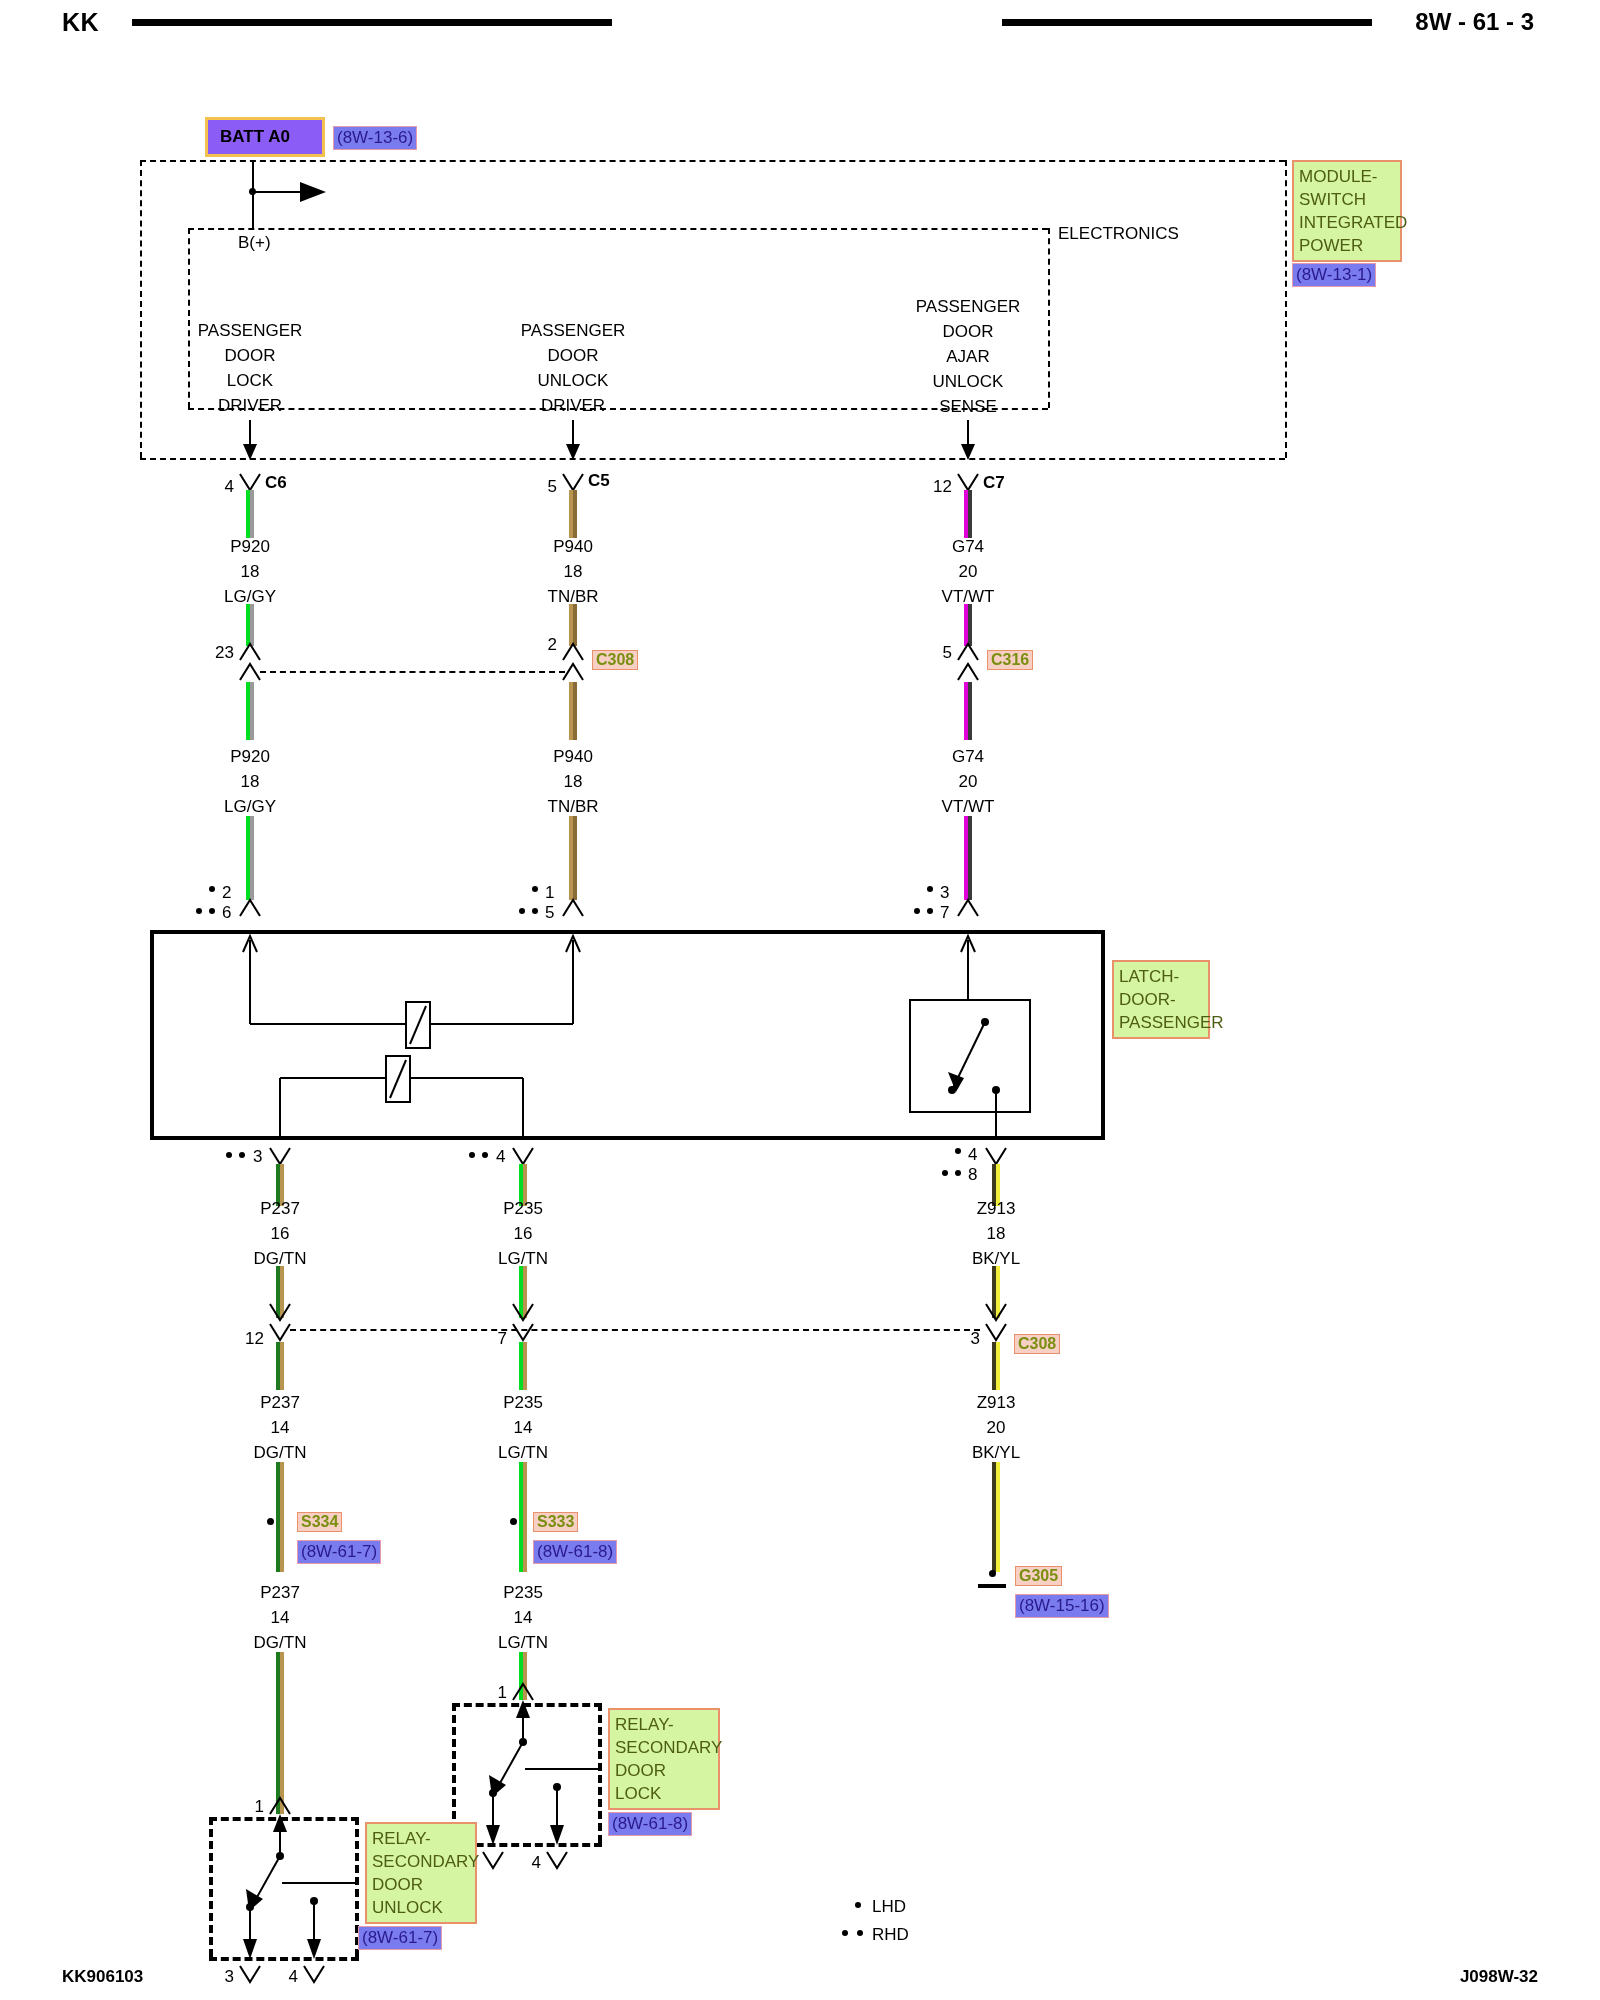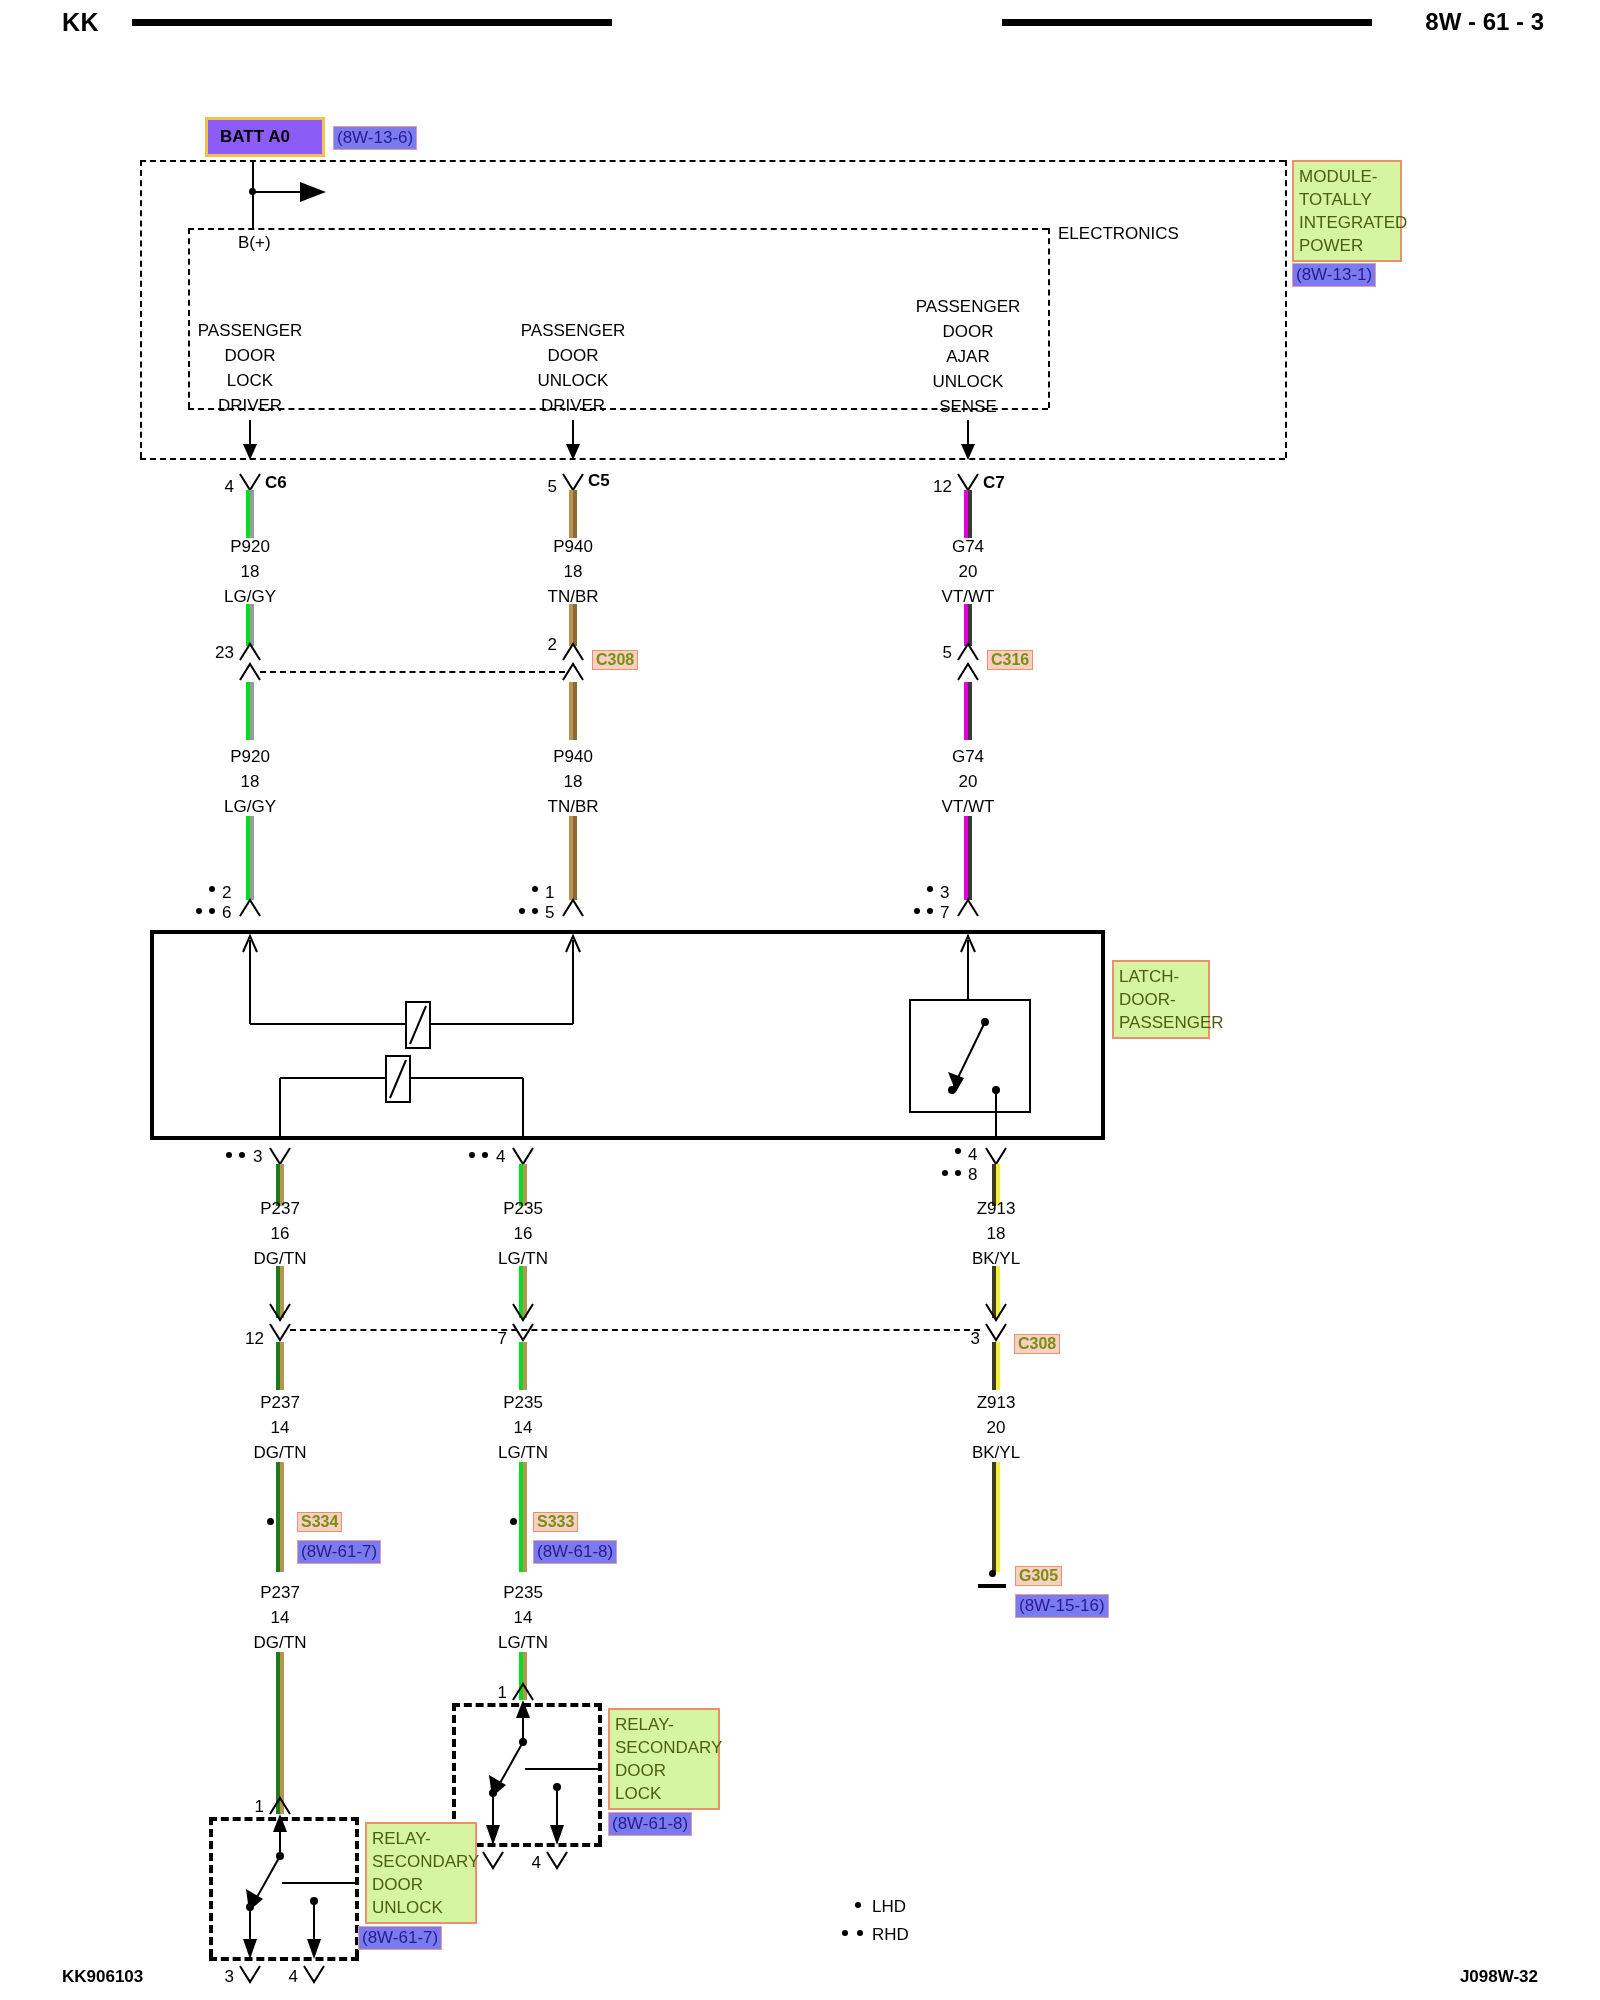--- a/index.html
+++ b/index.html
@@ -3,21 +3,21 @@
 <meta charset="utf-8">
 <style>
   html,body{margin:0;padding:0;background:#fff;}
   body{width:1600px;height:2000px;position:relative;font-family:"Liberation Sans",sans-serif;color:#000;overflow:hidden;}
   
   #header{position:absolute;left:0;top:0;width:1600px;height:60px;}
   #hdr-kk{position:absolute;left:62px;top:8px;font-size:25px;font-weight:bold;letter-spacing:.5px;}
   #hdr-rule-left{position:absolute;left:132px;top:19px;width:480px;height:7px;background:#000;}
   #hdr-title{position:absolute;left:0;top:8px;width:1600px;text-align:center;font-size:23px;font-weight:bold;letter-spacing:.3px;}
   #hdr-rule-right{position:absolute;left:1002px;top:19px;width:370px;height:7px;background:#000;}
-  #hdr-page{position:absolute;right:56px;top:8px;font-size:24px;font-weight:bold;}
+  #hdr-page{position:absolute;right:66px;top:8px;font-size:24px;font-weight:bold;}
   
   #ftr-left{position:absolute;left:62px;top:1967px;font-size:17px;font-weight:bold;}
   #ftr-right{position:absolute;right:62px;top:1967px;font-size:17px;font-weight:bold;}
   
   .t{position:absolute;font-size:17px;white-space:nowrap;line-height:1;}
   .t.c{transform:translateX(-50%);}
   .t.r{transform:translateX(-100%);}
   .t.b{font-weight:bold;}
   
   .battbox{position:absolute;border:3px solid #f2c14e;background:#8b5cf6;box-sizing:border-box;}
@@ -71,21 +71,21 @@
 <div class="vline" style="left:252px;top:160px;height:68px;"></div>
 <div class="dot" style="left:249px;top:188px;"></div>
 <div class="hline" style="left:252px;top:191px;width:50px;"></div>
 <svg class="ov">
   <polygon points="300,182 326,192 300,202" fill="#000"></polygon>
 </svg>
 <div class="t" style="left:238px;top:234px;">B(+)</div>
 
 <div class="compbox" style="left:1292px;top:160px;width:110px;">
   <div>MODULE-</div>
-  <div>TOTALLY</div>
+  <div>SWITCH</div>
   <div>INTEGRATED</div>
   <div>POWER</div>
 </div>
 <div class="refbox" style="left:1292px;top:263px;">(8W-13-1)</div>
 <div class="t" style="left:1058px;top:225px;">ELECTRONICS</div>
 
 <div class="t c" style="left:250px;top:322px;">PASSENGER</div>
 <div class="t c" style="left:250px;top:347px;">DOOR</div>
 <div class="t c" style="left:250px;top:372px;">LOCK</div>
 <div class="t c" style="left:250px;top:397px;">DRIVER</div>

